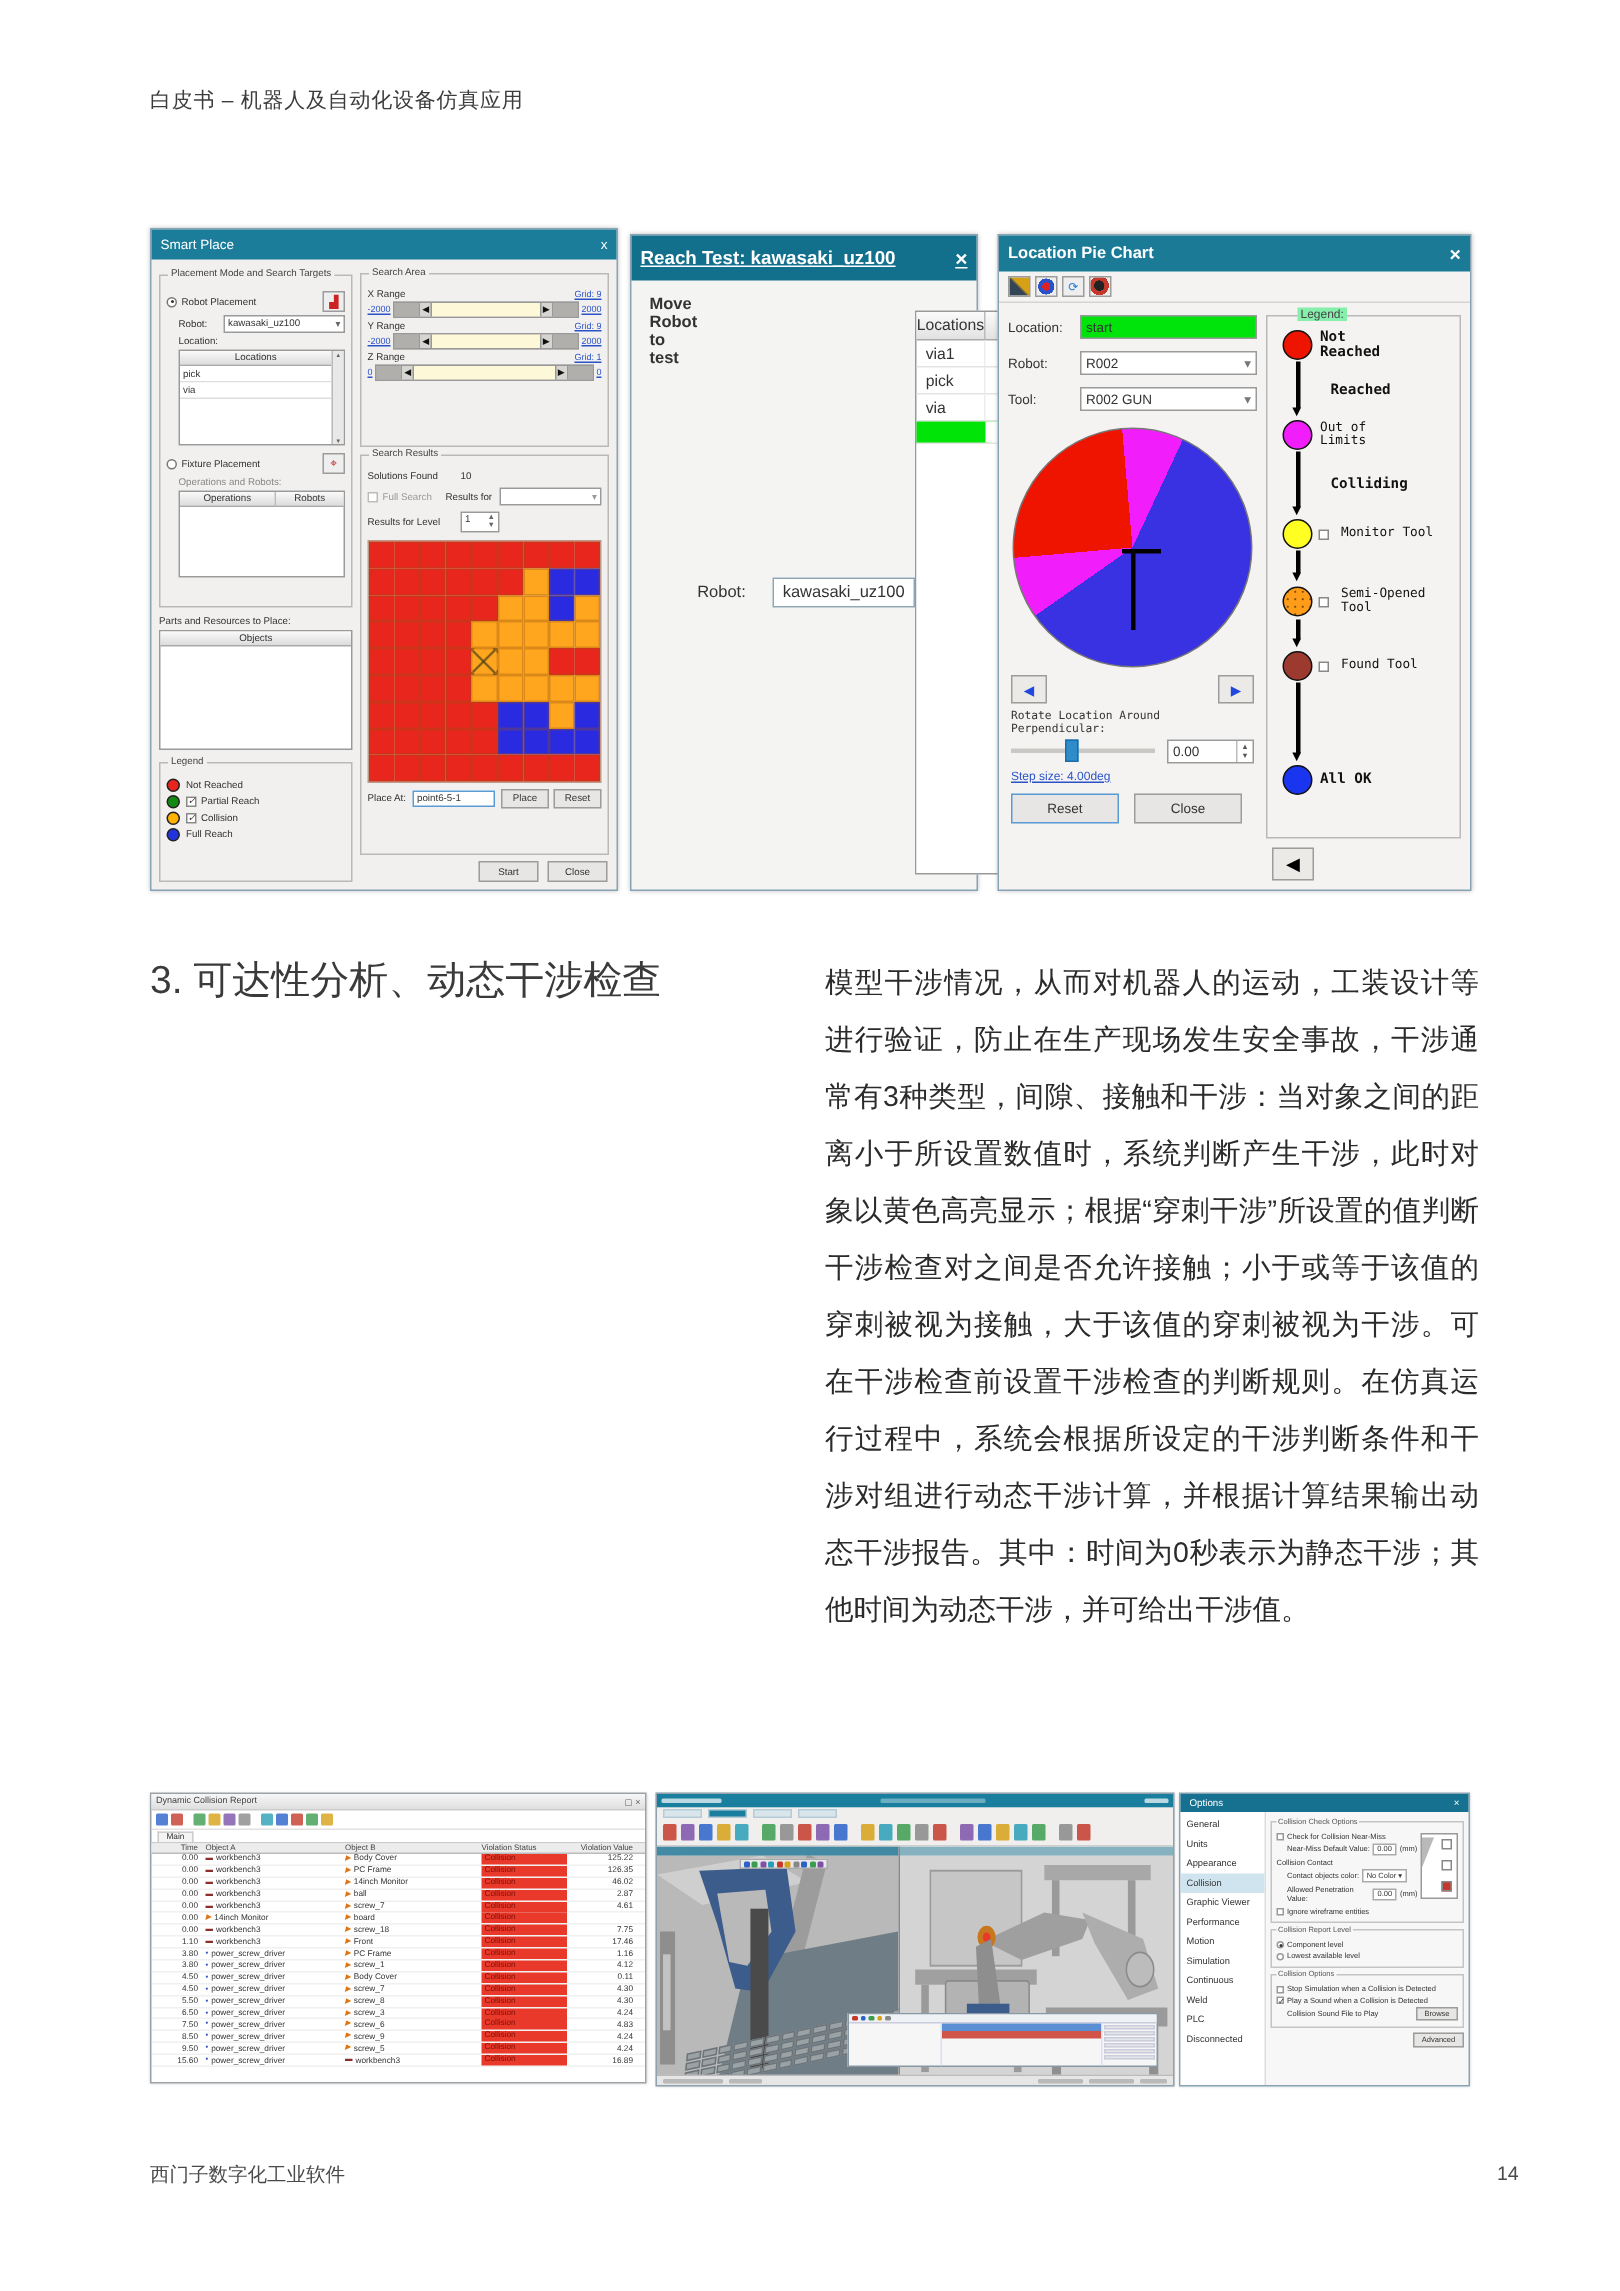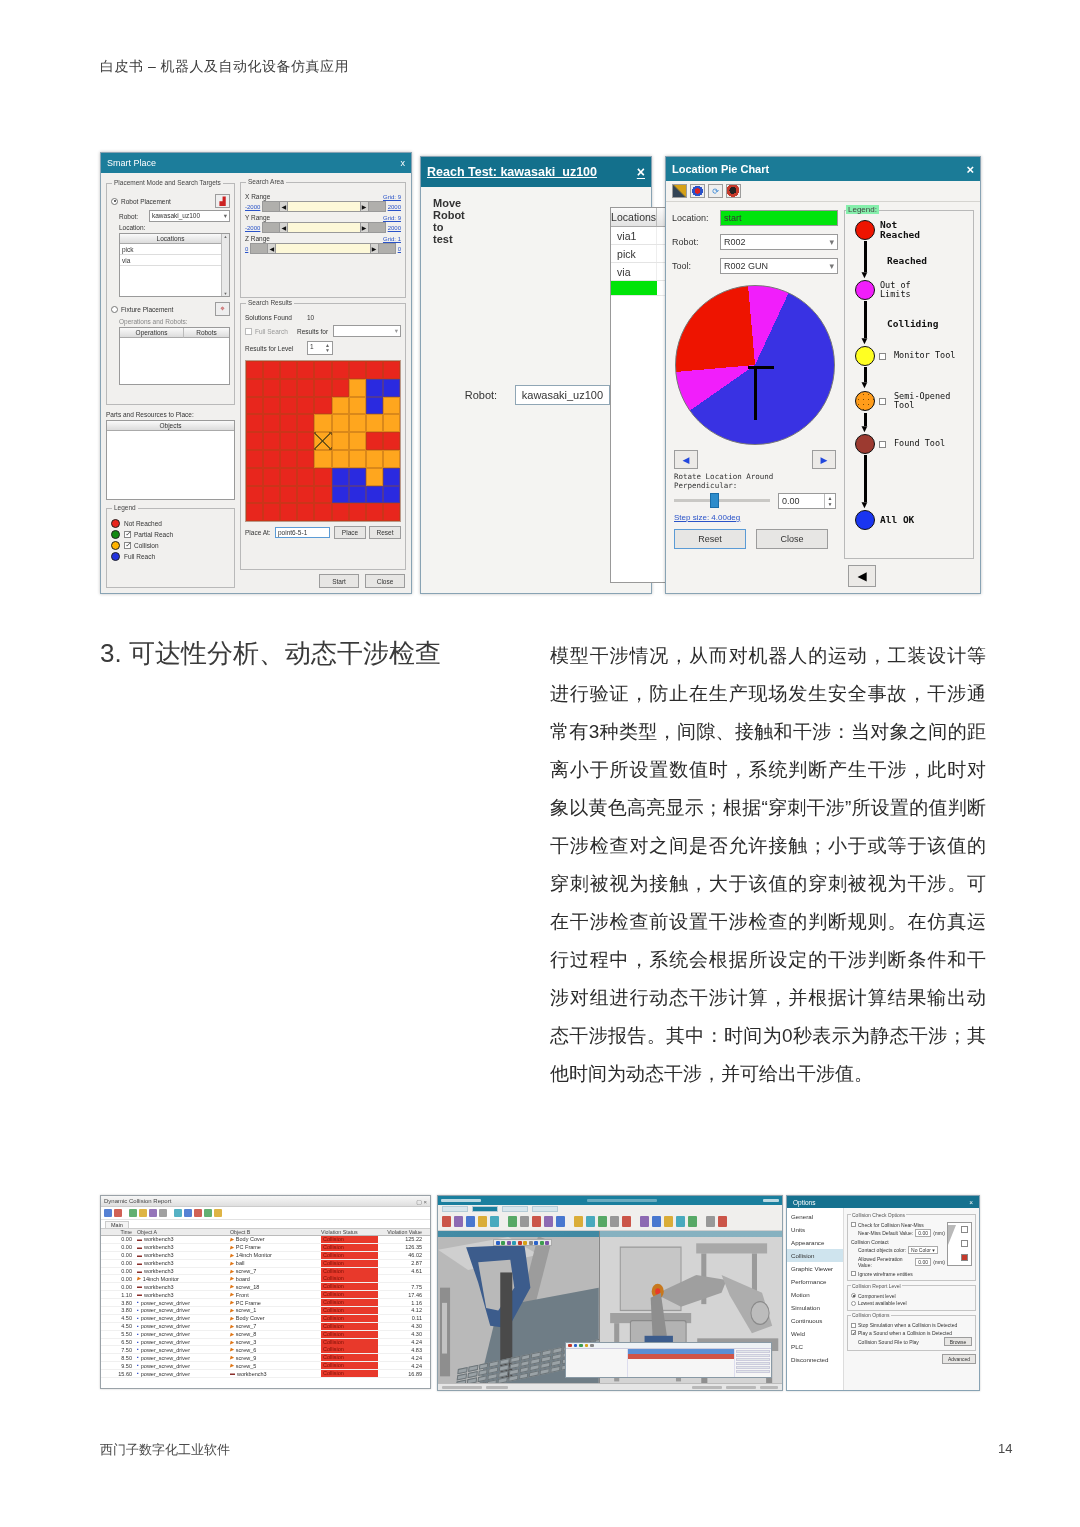--- a/index.html
+++ b/index.html
@@ -82,21 +82,21 @@
 #pc-sliderrow{display:flex;align-items:center;margin:2px 2px 0;}
 #pc-slider{flex:1;height:3px;background:#c9c8c5;position:relative;margin-right:8px;}
 #pc-slider .hndl{position:absolute;left:38%;top:-6px;width:9px;height:15px;background:#2e8ccb;border:1px solid #1a6da8;}
 #pc-spin{width:58px;border:1px solid #9a9a9a;background:#fff;display:flex;}
 #pc-spin .v{flex:1;padding:2px 3px;}
 #pc-spin .ud{width:11px;border-left:1px solid #bbb;display:flex;flex-direction:column;align-items:center;justify-content:center;font-size:5px;color:#555;}
 #pc-step{font-size:8px;margin:4px 2px 0;display:inline-block;}
 #pc-btns{display:flex;gap:10px;margin:7px 2px 0;}
 #pc-legend-col{width:132px;display:flex;flex-direction:column;}
 #pc-legend{flex:1;border:1px solid #b9b9b9;position:relative;margin-top:4px;padding:6px 2px 2px;}
-#pc-legend>.cap{position:absolute;top:-6px;left:1px;background:#86efac;font-size:8px;padding:0 2px;color:#444;}
+#pc-legend>.cap{position:absolute;top:-6px;left:20px;background:#86efac;font-size:8px;padding:0 2px;color:#444;}
 .pcl-node{position:relative;display:flex;align-items:center;height:26px;}
 .pcl-dot{width:20px;height:20px;border-radius:50%;border:1.5px solid #111;margin-left:8px;flex:0 0 auto;}
 .pcl-dot.dotted{background-image:radial-gradient(#7a4a00 22%,transparent 25%);background-size:5px 5px;}
 .pcl-lab{font-family:"DejaVu Sans Mono",monospace;font-size:8.5px;margin-left:5px;line-height:1.1;color:#111;}
 .pcl-lab.b{font-weight:bold;font-size:9.5px;}
 .pcl-edge{position:relative;}
 .pcl-edge::before{content:"";position:absolute;left:17px;top:-2px;bottom:5px;width:3px;background:#000;}
 .pcl-edge::after{content:"▼";position:absolute;left:12.5px;bottom:-3px;font-size:10px;color:#000;}
 .pcl-elab{position:absolute;left:40px;top:50%;transform:translateY(-50%);font-family:"DejaVu Sans Mono",monospace;font-weight:bold;font-size:9.5px;color:#111;}
 #pc-back{width:28px;height:22px;border:1px solid #9c9c9c;background:#eceae7;font-size:12px;display:flex;align-items:center;justify-content:center;margin:6px 0 2px 4px;color:#000;}

